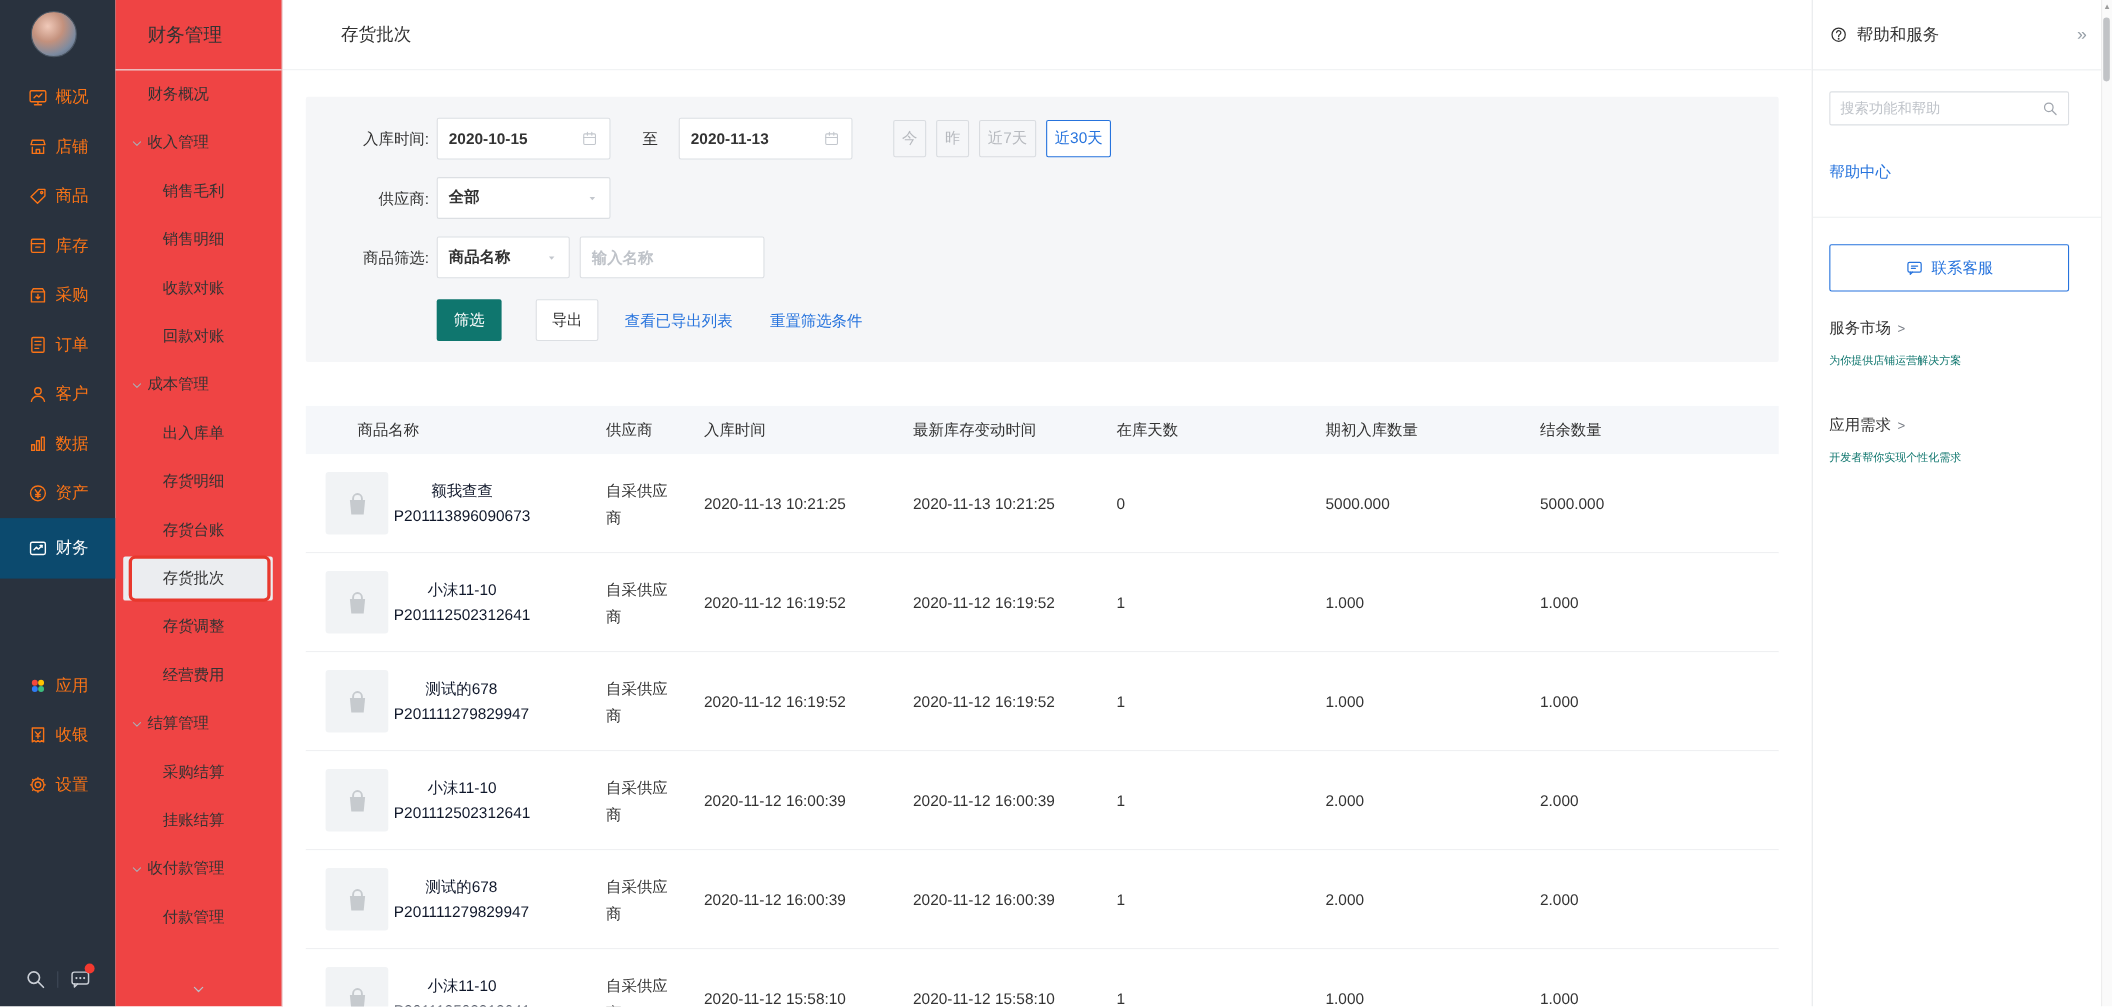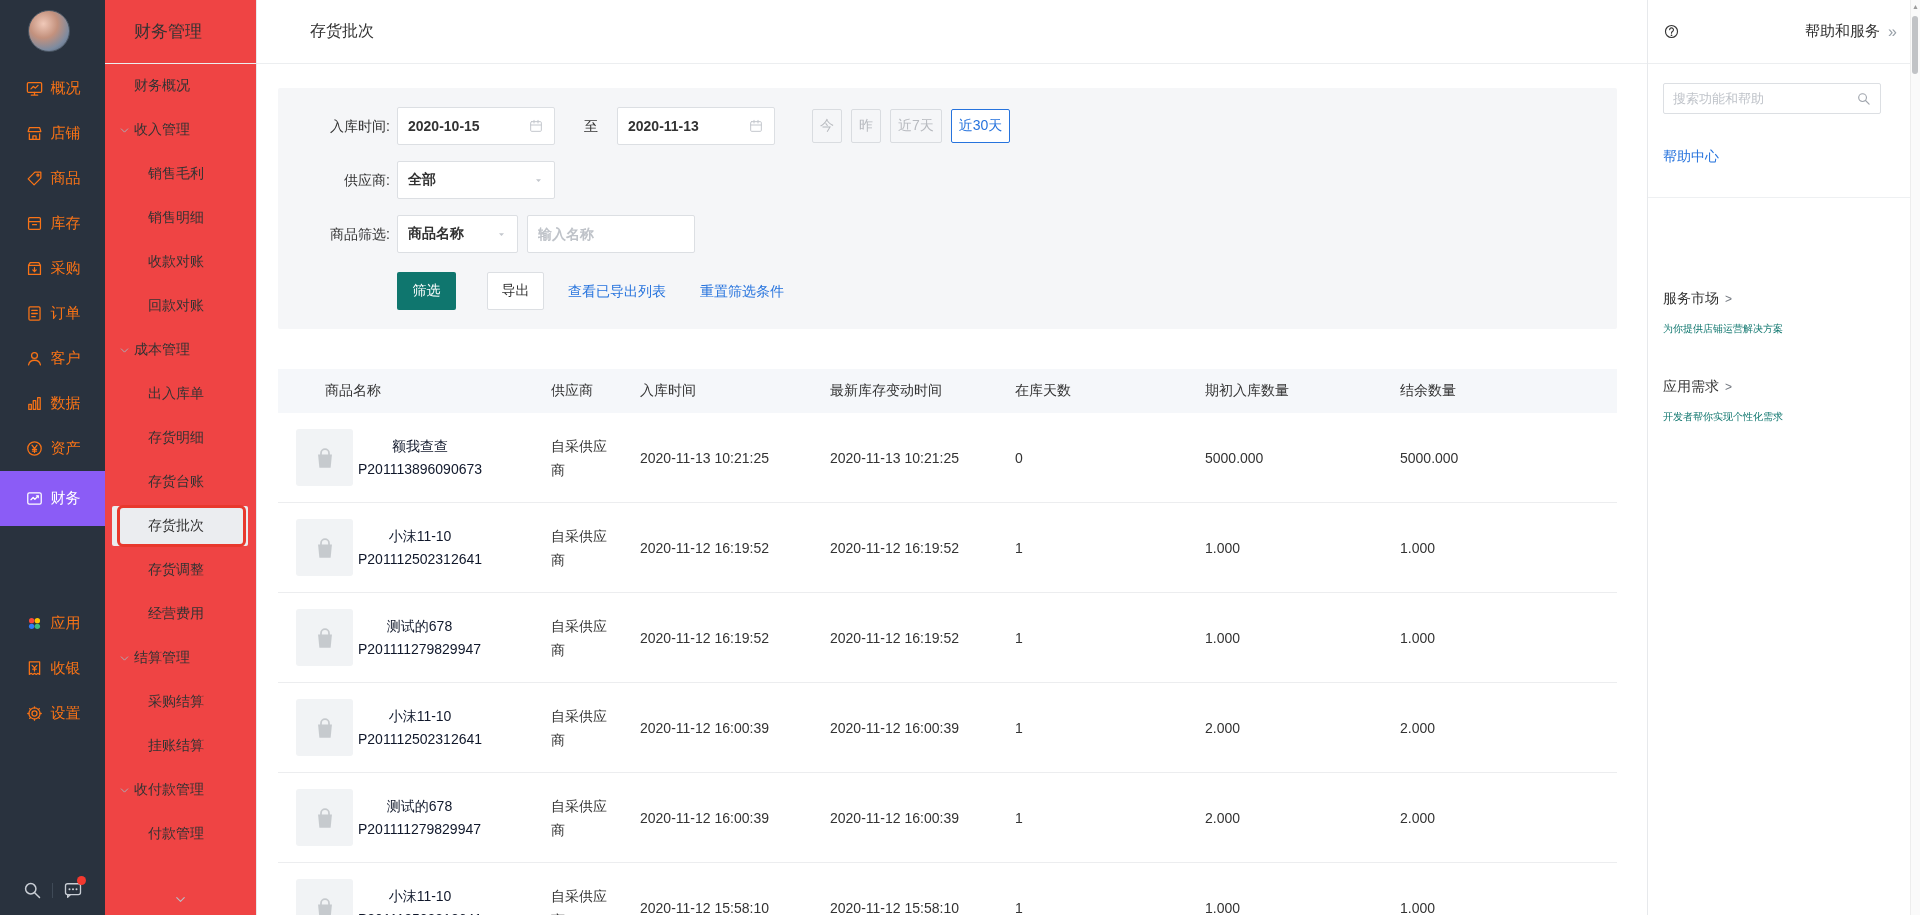--- a/index.html
+++ b/index.html
@@ -12,21 +12,21 @@
   .sidebar { position:absolute; left:0; top:0; width:105px; height:915px; background:#29323e; }
   .avatar { position:absolute; left:28px; top:10px; width:42px; height:42px; border-radius:50%;
             background:radial-gradient(circle at 36% 32%, #f0c9b9 0%, #c3917d 38%, #7d8ba0 70%, #43536b 100%);
             border:1px solid #4a5663; cursor:pointer; }
   .side-items { position:absolute; left:0; width:105px; }
   .g1 { top:66px; } .g2 { top:601px; }
   .side-item { height:45px; display:flex; align-items:center; justify-content:center; gap:7px;
                color:#f97316; cursor:pointer; }
   .side-item .ic { width:19px; height:19px; flex:none; }
   .side-item .lbl { font-size:15px; }
-  .side-item.active { height:55px; background:#8b5cf6; color:#fff; }
+  .side-item.active { height:55px; background:#0c4a6e; color:#fff; }
   .side-bottom { position:absolute; left:0; bottom:6px; width:105px; height:38px;
                  display:flex; align-items:center; justify-content:center; color:#c9ced5; }
   .side-bottom .ic { width:20px; height:20px; cursor:pointer; }
   .vline { width:1px; height:15px; background:#3f4a57; margin:0 10px; }
   .msg-wrap { position:relative; cursor:pointer; }
   .dot { position:absolute; right:-3px; top:-4px; width:9px; height:9px; border-radius:50%; background:#f3392f; }
 
   
   .menu { position:absolute; left:105px; top:0; width:152px; height:915px; background:#ef4444;
           border-right:1px solid #e7e9ec; }
@@ -94,21 +94,21 @@
            display:flex; align-items:center; justify-content:center; color:#c6cace; }
   .thumb .ic { width:26px; height:26px; }
   .pinfo { padding-left:2px; }
   .p-name, .p-code { line-height:23px; color:#0f172a;text-align:center; }
   .sup { display:inline-block; width:64px; line-height:24px; }
 
   
   .help { position:absolute; left:1647px; top:0; width:263px; height:915px; background:#fff;
           border-left:1px solid #e7e9ec; }
   .h-head { height:64px; border-bottom:1px solid #eceef0; display:flex; align-items:center;
-            padding:0 15px; gap:8px; font-size:15px; color:#333;text-align:right; }
+            padding:0 15px; gap:8px; font-size:15px; color:#333; }
   .h-head .q { width:17px; height:17px; color:#333; }
   .h-head .t { flex:1; }
   .h-collapse { color:#98a0a8; font-size:16px; letter-spacing:-2px; cursor:pointer; }
   .h-search { position:absolute; left:15px; top:83px; width:218px; height:31px; border:1px solid #dcdfe3;
               border-radius:2px; background:#fff; display:flex; align-items:center; padding:0 9px; gap:6px; }
   .h-search input { flex:1; min-width:0; border:none; outline:none; font-family:inherit; font-size:13px; color:#333; }
   .h-search input::placeholder { color:#bfc3c9; }
   .h-search .ic { width:15px; height:15px; color:#a0a5ad; flex:none; }
   .h-helpcenter { position:absolute; left:15px; top:148px; color:#2673dd; cursor:pointer; }
   .h-div { position:absolute; left:0; right:0; top:197px; border-top:1px solid #eef0f2; }
@@ -655,20 +655,26 @@
     <span class="h-collapse">»</span>
   </div>
   <div class="h-search">
     <input placeholder="搜索功能和帮助" style="">
     <svg class="ic">
         <use href="#i-search"></use>
       </svg>
   </div>
   <a class="h-helpcenter">帮助中心</a>
   <div class="h-div"></div>
+  <button class="h-contact">
+    <svg class="ic">
+        <use href="#i-chat"></use>
+      </svg>
+    <span>联系客服</span>
+  </button>
   <div class="h-secs">
 
   <div class="h-sec">
         <div class="h-sec-title">
           <span>服务市场</span>
           <span class="arr">&gt;</span>
         </div>
         <div class="h-sec-desc">为你提供店铺运营解决方案</div>
       </div>
       <div class="h-sec">

